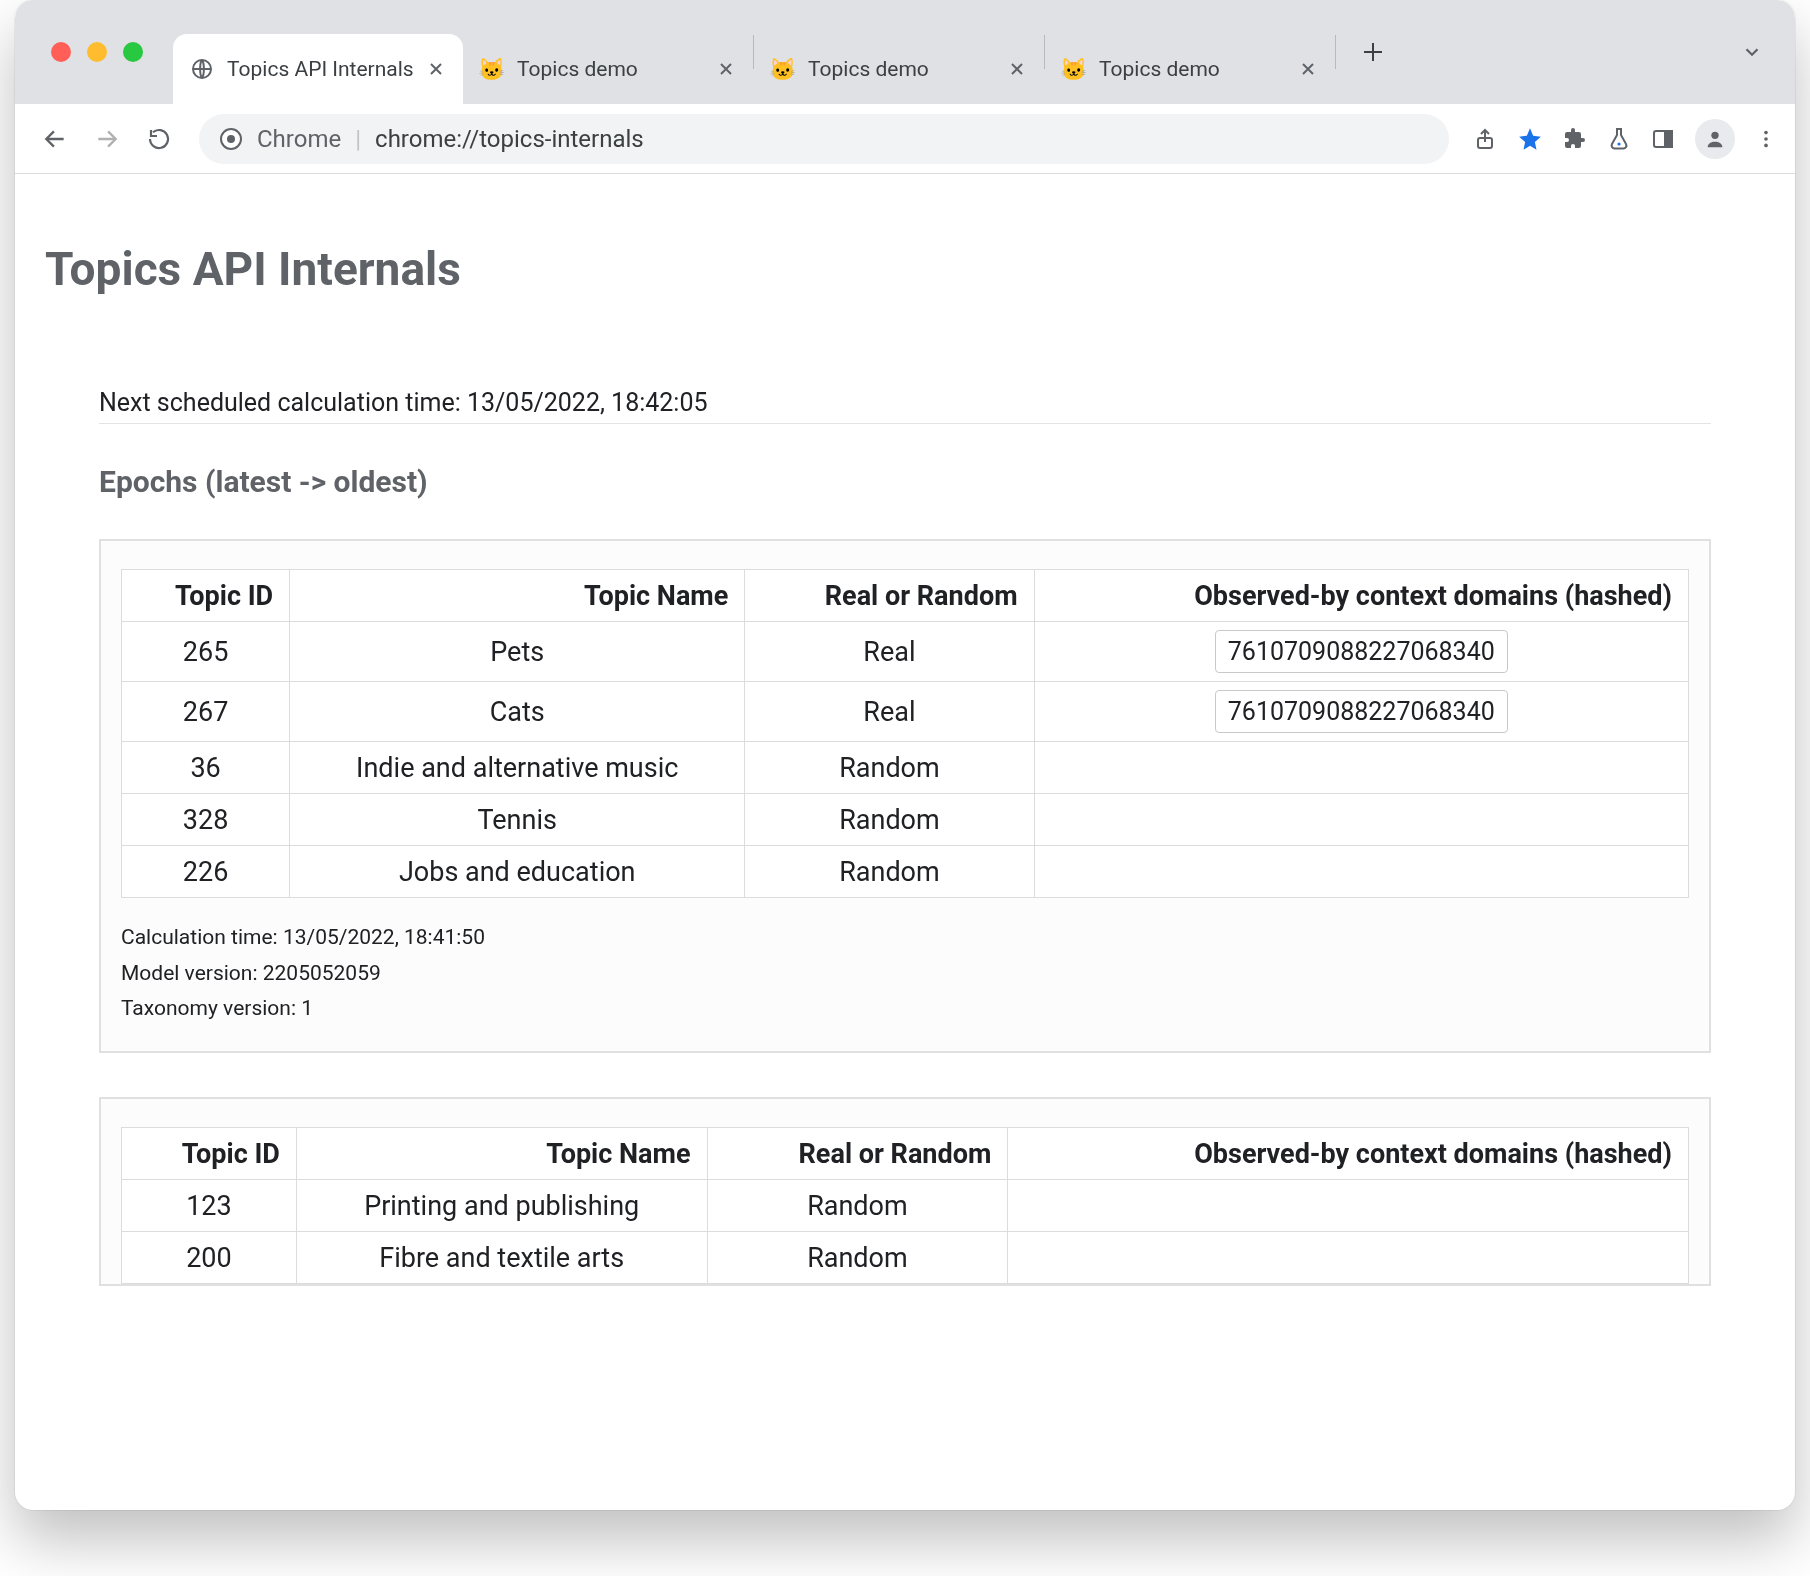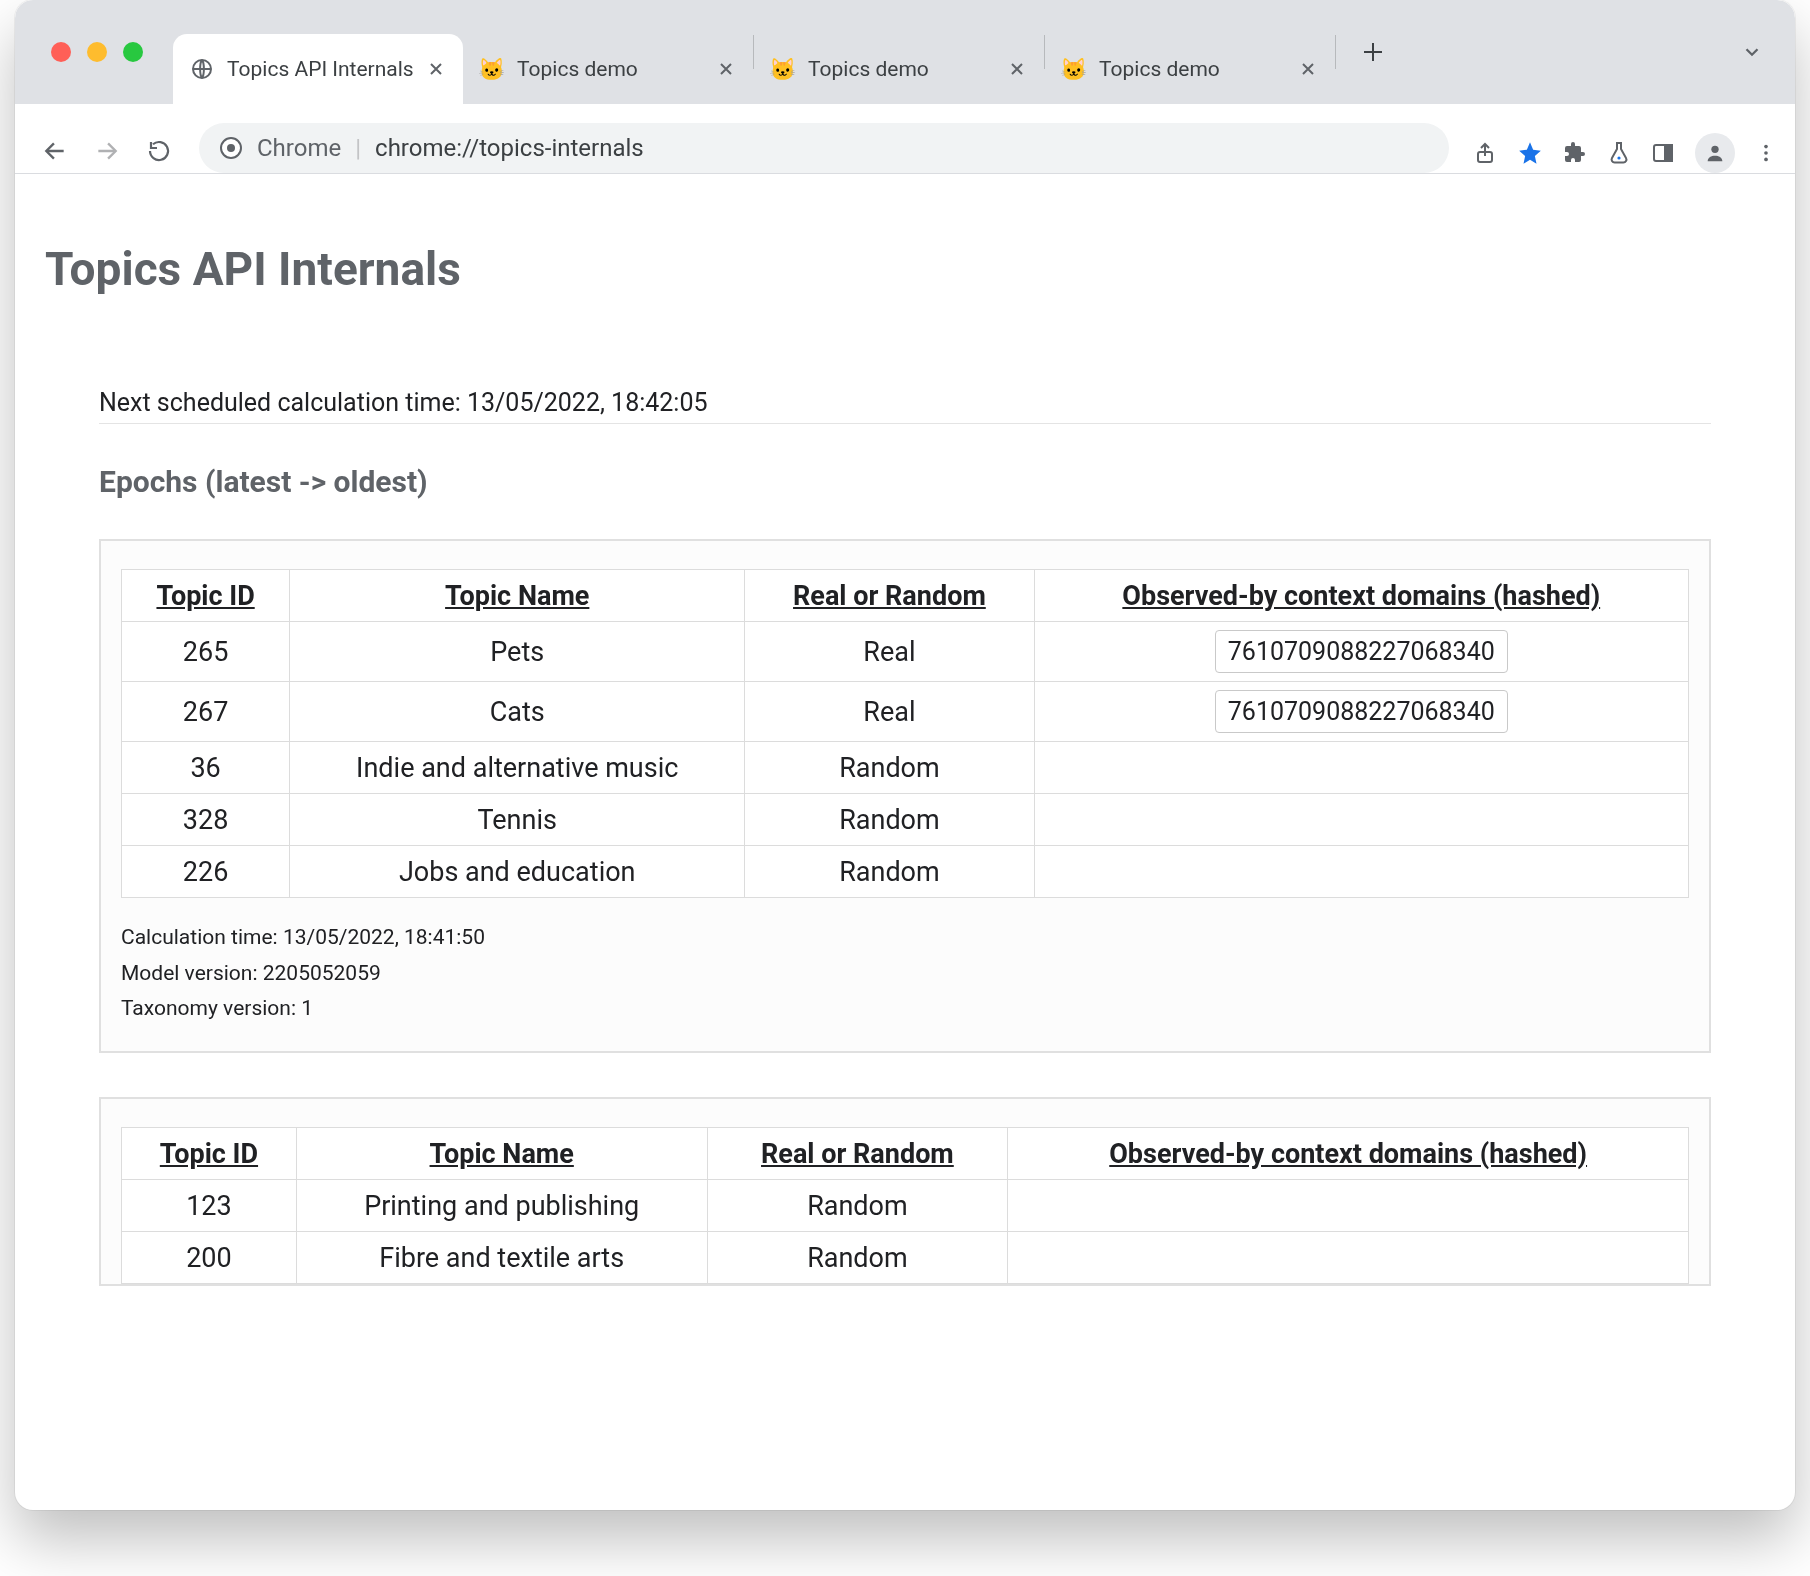--- a/index.html
+++ b/index.html
@@ -103,21 +103,21 @@
   }
   .chev {
     color:#5f6368; font-size: 24px;
   }
   
   .toolbar {
     height: 70px;
     background: #ffffff;
     border-bottom: 1px solid #dadce0;
     display: flex;
-    align-items: flex-end;
+    align-items: center;
     padding: 0 18px;
     gap: 8px;
   }
   .tbtn {
     width: 44px; height: 44px; border-radius: 50%;
     display:flex; align-items:center; justify-content:center;
     color:#5f6368;
   }
   .tbtn.disabled { color:#b0b1b3; }
   .omnibox {
@@ -215,23 +215,22 @@
     font-size: 27px;
   }
   table.topics th, table.topics td {
     border: 1px solid #dcdcdc;
     padding: 8px 16px;
     text-align: center;
     vertical-align: middle;
     height: 52px;
   }
   table.topics th {
-    text-align: center;
+    text-align: right;
     font-weight: 700;
-    text-decoration: underline;
   }
   .hash-chip {
     display:inline-block;
     border: 1px solid #c9c9c9;
     border-radius: 4px;
     padding: 6px 12px;
     font-size: 25px;
     color:#202124;
     background:#fff;
   }

